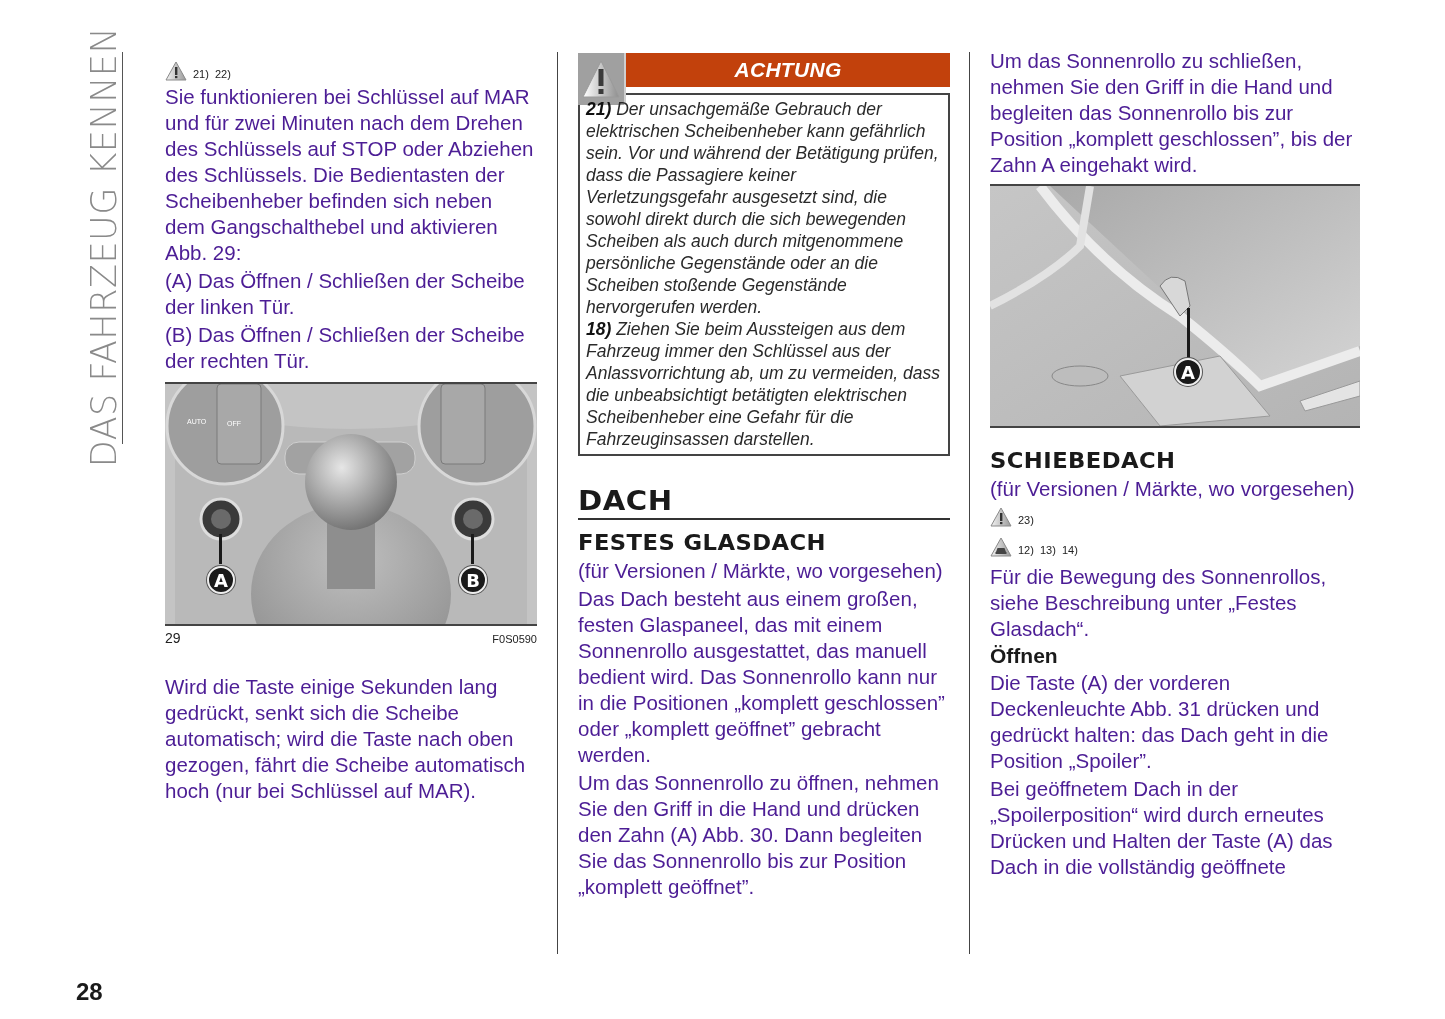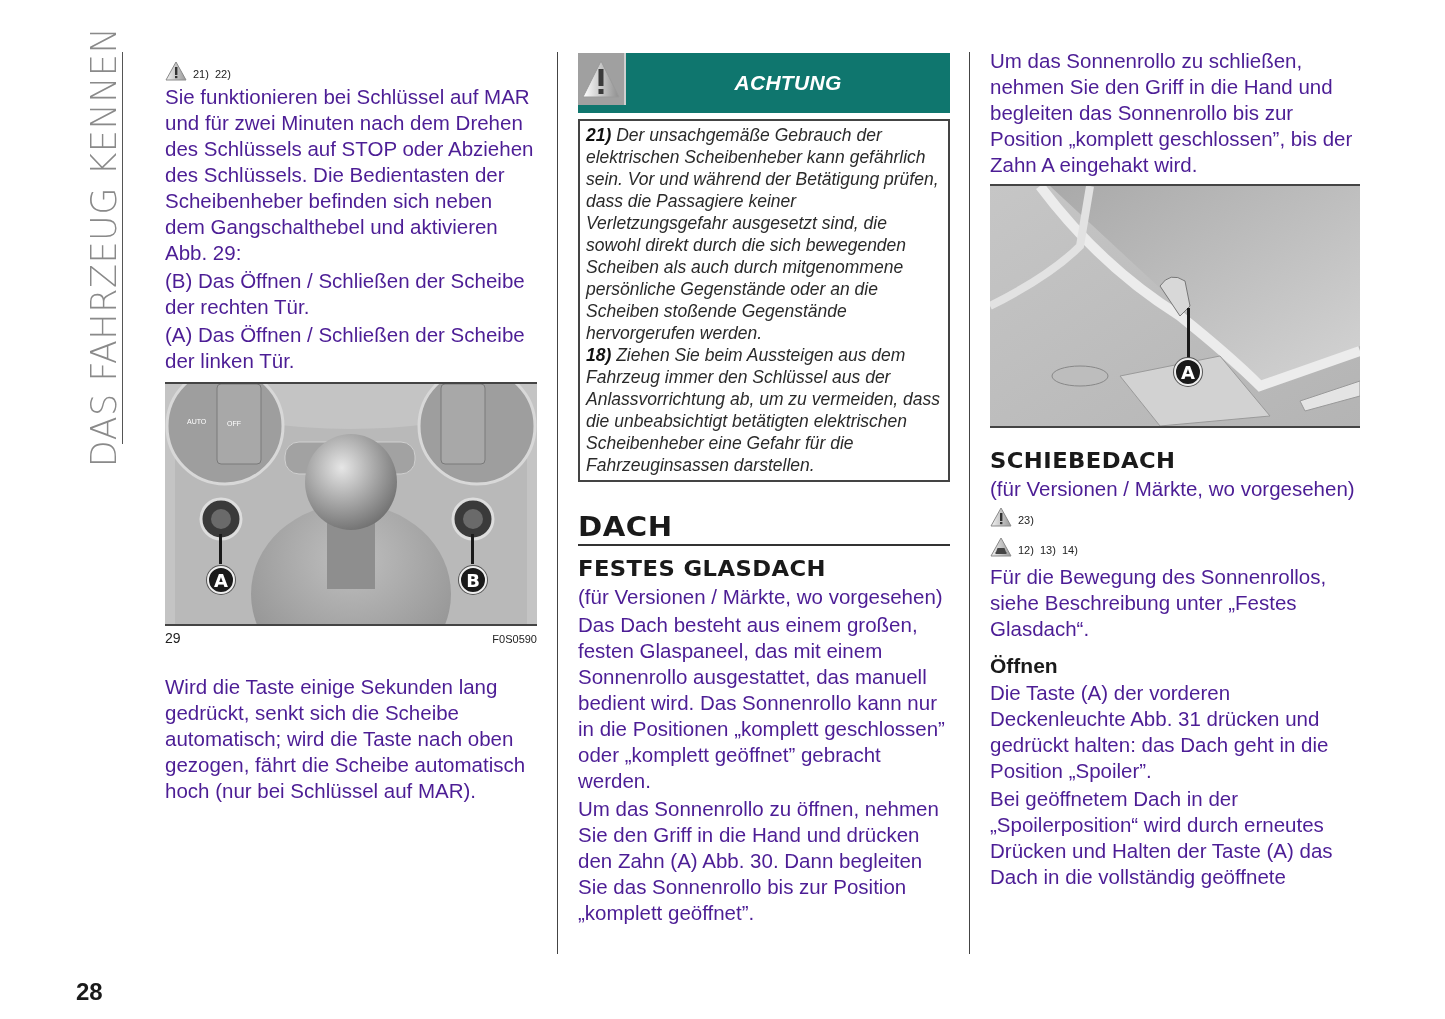--- a/index.html
+++ b/index.html
@@ -52,21 +52,21 @@
     .fig-caption .code { font-size: 11px; color: #222; }
 
     .callout {
       position: absolute; width: 28px; height: 28px; border-radius: 50%;
       background: #1a1a1a; border: 2px solid #eee; color: #fff;
       font-weight: 900; font-size: 18px; font-family: "DejaVu Sans", sans-serif;
       display: flex; align-items: center; justify-content: center; box-shadow: 0 0 0 1px #555;
     }
     .leader { position: absolute; width: 3px; background: #1a1a1a; }
 
-    .achtung-bar { display: flex; height: 60px; background: #0f766e; }
+    .achtung-bar { display: flex; height: 34px; background: #c2410c; }
     .achtung-icon { width: 48px; height: 52px; background: #a0a0a0; border-right: 2px solid #cfcfcf; display: flex; align-items: center; justify-content: center; }
     .achtung-title { flex: 1; display: flex; align-items: center; justify-content: center; color: #ffffff; font-weight: 700; font-style: italic; font-size: 21px; letter-spacing: 0.3px; }
     .warn-box { margin-top: 6px; border: 2px solid #444; padding: 3px 6px 4px 6px; }
     .warn-box p { font-size: 17.5px; line-height: 22px; font-style: italic; color: #2a2a2a; }
     .warn-box b { font-style: italic; font-weight: 700; color: #111; }
   </style>
 </head>
 <body>
 
 <div class="side-title">
@@ -86,22 +86,22 @@
             <stop offset="1" stop-color="#9a9a9a"></stop>
           </linearGradient>
         </defs>
       <path d="M11 1 L21 19 L1 19 Z" fill="url(#tg1)" stroke="#8a8a8a" stroke-width="1"></path>
       <rect x="10" y="6" width="2.4" height="8" fill="#333"></rect>
         <rect x="10" y="15" width="2.4" height="2.2" fill="#333"></rect>
     </svg>
     <span class="refs">21) 22)</span>
   </div>
   <p class="body">Sie funktionieren bei Schlüssel auf MAR und für zwei Minuten nach dem Drehen des Schlüssels auf STOP oder Abziehen des Schlüssels. Die Bedientasten der Scheibenheber befinden sich neben dem Gangschalthebel und aktivieren Abb. 29:</p>
+  <p class="body">(A) Das Öffnen / Schließen der Scheibe der linken Tür.</p>
   <p class="body">(B) Das Öffnen / Schließen der Scheibe der rechten Tür.</p>
-  <p class="body">(A) Das Öffnen / Schließen der Scheibe der linken Tür.</p>
 
   <div style="margin-top:8px">
     <div class="fig" style="height:244px; background:#bdbdbd">
       <svg width="372" height="240" viewBox="0 0 372 240">
         <defs>
           <radialGradient id="knob" cx="0.4" cy="0.35" r="0.7">
               <stop offset="0" stop-color="#e6e6e6"></stop>
               <stop offset="1" stop-color="#6e6e6e"></stop>
             </radialGradient>
           <radialGradient id="boot" cx="0.5" cy="0.3" r="0.8">
@@ -226,18 +226,18 @@
             <stop offset="1" stop-color="#9a9a9a"></stop>
           </linearGradient>
         </defs>
       <path d="M11 1 L21 19 L1 19 Z" fill="url(#tg4)" stroke="#8a8a8a"></path>
       <path d="M6 15 L7.5 11 L14.5 11 L16 15 Z" fill="#444"></path>
         <rect x="5.5" y="15" width="11" height="2" fill="#444"></rect>
     </svg>
     <span class="refs">12) 13) 14)</span>
   </div>
   <p class="body" style="margin-top:4px">Für die Bewegung des Sonnenrollos, siehe Beschreibung unter „Festes Glasdach“.</p>
-  <div class="h3" style="margin-top:10px">Öffnen</div>
+  <div class="h3" style="">Öffnen</div>
   <p class="body">Die Taste (A) der vorderen Deckenleuchte Abb. 31 drücken und gedrückt halten: das Dach geht in die Position „Spoiler”.</p>
   <p class="body">Bei geöffnetem Dach in der „Spoilerposition“ wird durch erneutes Drücken und Halten der Taste (A) das Dach in die vollständig geöffnete</p>
 </div>
 
 <div class="page-number">28</div>
 
 </body></html>

